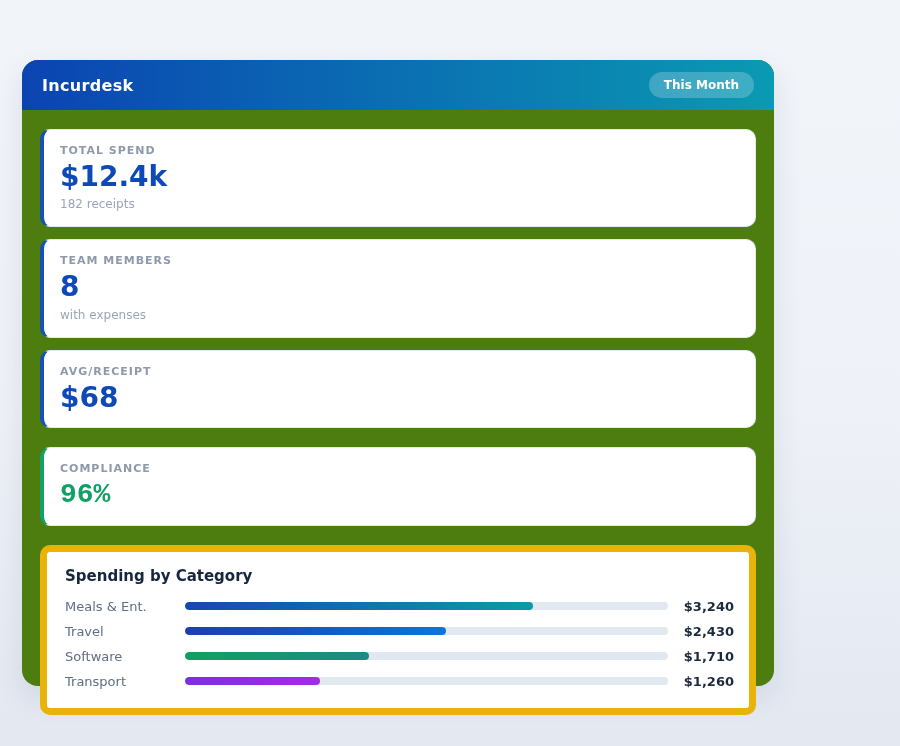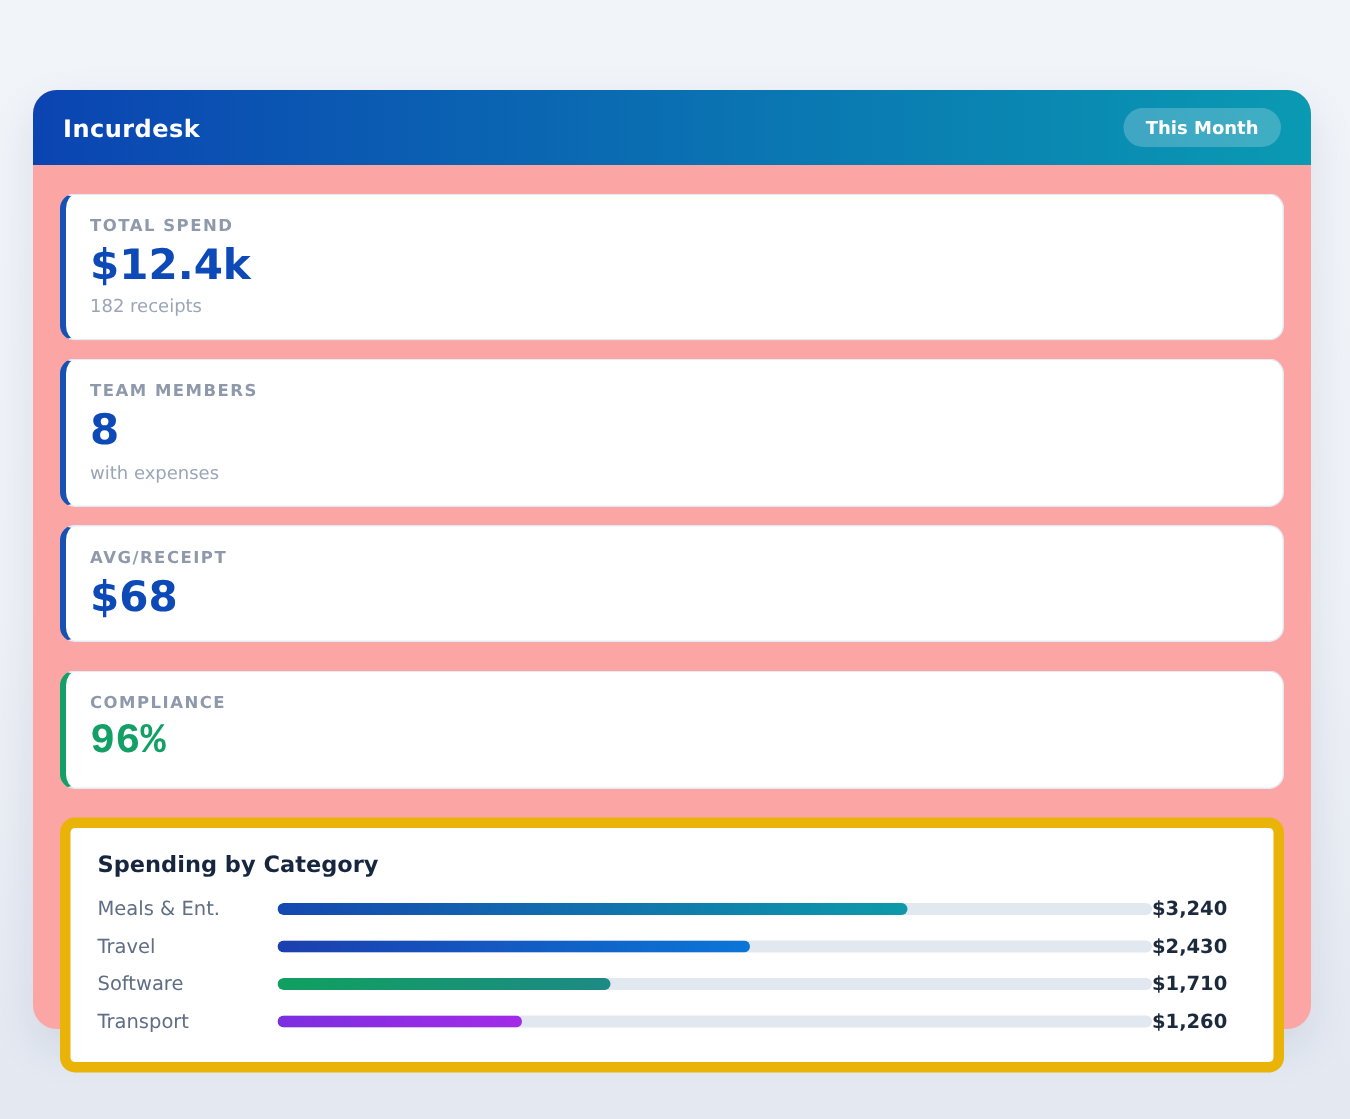--- a/index.html
+++ b/index.html
@@ -4,22 +4,22 @@
 <style>
   * { margin: 0; padding: 0; box-sizing: border-box; }
   html, body { width: 900px; height: 746px; overflow: hidden; }
   body {
     font-family: "DejaVu Sans", "Liberation Sans", sans-serif;
     background: linear-gradient(180deg, #f1f4f9 0%, #eef1f7 55%, #e3e8f1 100%);
   }
   .panel {
     position: absolute;
     left: 22px; top: 60px;
-    width: 852px; height: 626px;
-    background: #fca5a5;
+    width: 752px; height: 626px;
+    background: #4d7c0f;
     border-radius: 16px;
     box-shadow: 0 12px 30px rgba(30, 50, 90, 0.10);
   }
   .app-header {
     height: 50px;
     border-radius: 16px 16px 0 0;
     display: flex;
     align-items: center;
     justify-content: space-between;
     padding: 0 20px;
@@ -94,20 +94,21 @@
     overflow: hidden;
   }
   .bar-fill {
     height: 8px;
     border-radius: 4px;
   }
   .value-label {
     font-size: 13px;
     font-weight: bold;
     color: #1c2a3e;
+    text-align: right;
   }
 </style>
 </head>
 <body>
 
 <div class="panel">
   <div class="app-header" id="app-header" style="background: linear-gradient(90deg, rgb(11, 68, 178), rgb(10, 154, 178));">
     <div class="app-title">Incurdesk</div>
     <button class="period-badge">This Month</button>
   </div>

